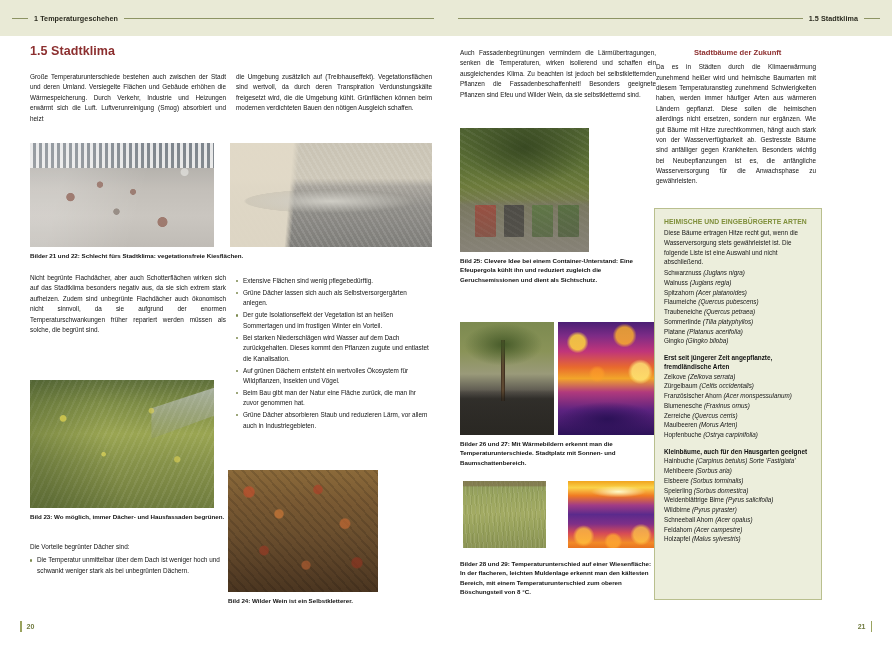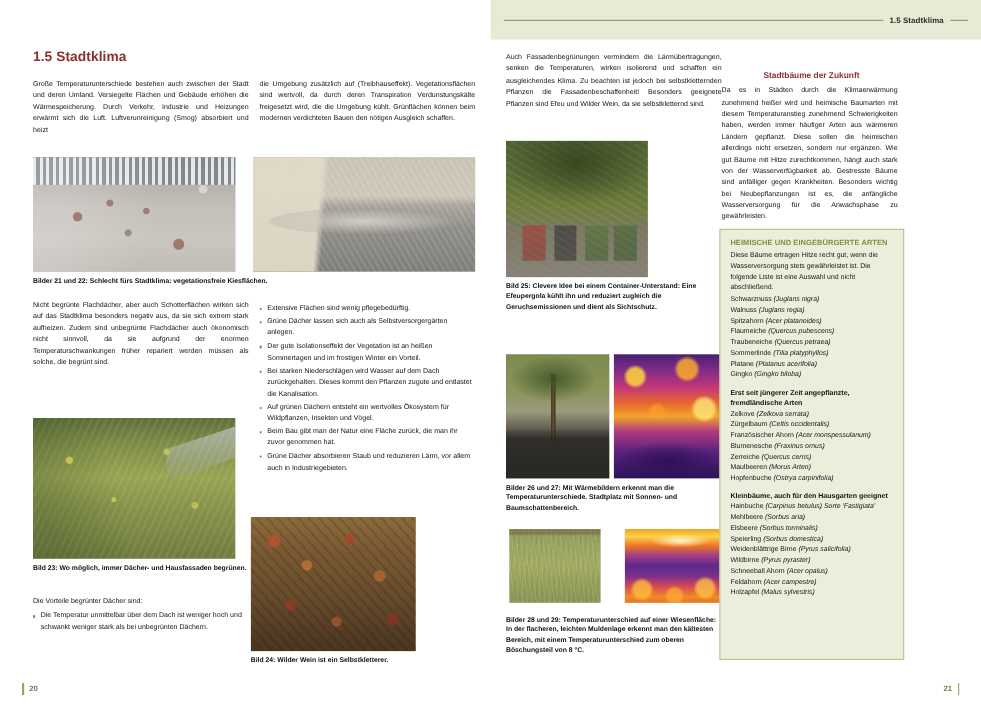--- a/index.html
+++ b/index.html
@@ -308,21 +308,21 @@
     font-weight: bold;
     margin: 7px 0 0 0;
     line-height: 1.45;
     color:#111;
   }
 
   .boxed-head {
     font-size: 7.6px;
     font-weight: bold;
     color: #8c2f2f;
-    margin: 16px 0 3px 0;
+    margin: 0 0 3px 0;
     padding-left: 38px;
   }
 
   
   .folio {
     position: absolute;
     bottom: 16px;
     display: flex;
     align-items: center;
     gap: 5px;
@@ -338,20 +338,27 @@
   .folio-left { left: 20px; }
   .folio-right { right: 20px; }
 </style>
 </head>
 <body>
 
 <div class="spread">
 
   <div class="page page-left">
 
+    <div class="runhead">
+      <div class="runhead-inner">
+        <div class="runhead-rule short"></div>
+        <div class="runhead-label">1 Temperaturgeschehen</div>
+        <div class="runhead-rule"></div>
+      </div>
+    </div>
 
     <h2 class="section-title">1.5 Stadtklima</h2>
 
     <div class="col" style="left:30px; top:72px; width:196px;">
       <p class="tight">Große Temperaturunterschiede bestehen auch zwischen der Stadt und deren Umland. Versiegelte Flächen und Gebäude erhöhen die Wärmespeicherung. Durch Verkehr, Industrie und Heizungen erwärmt sich die Luft. Luftverunreinigung (Smog) absorbiert und heizt</p>
     </div>
     <div class="col" style="left:236px; top:72px; width:196px;">
       <p class="tight">die Umgebung zusätzlich auf (Treibhauseffekt). Vegetationsflächen sind wertvoll, da durch deren Transpiration Verdunstungskälte freigesetzt wird, die die Umgebung kühlt. Grünflächen können beim modernen verdichteten Bauen den nötigen Ausgleich schaffen.</p>
     </div>
 

